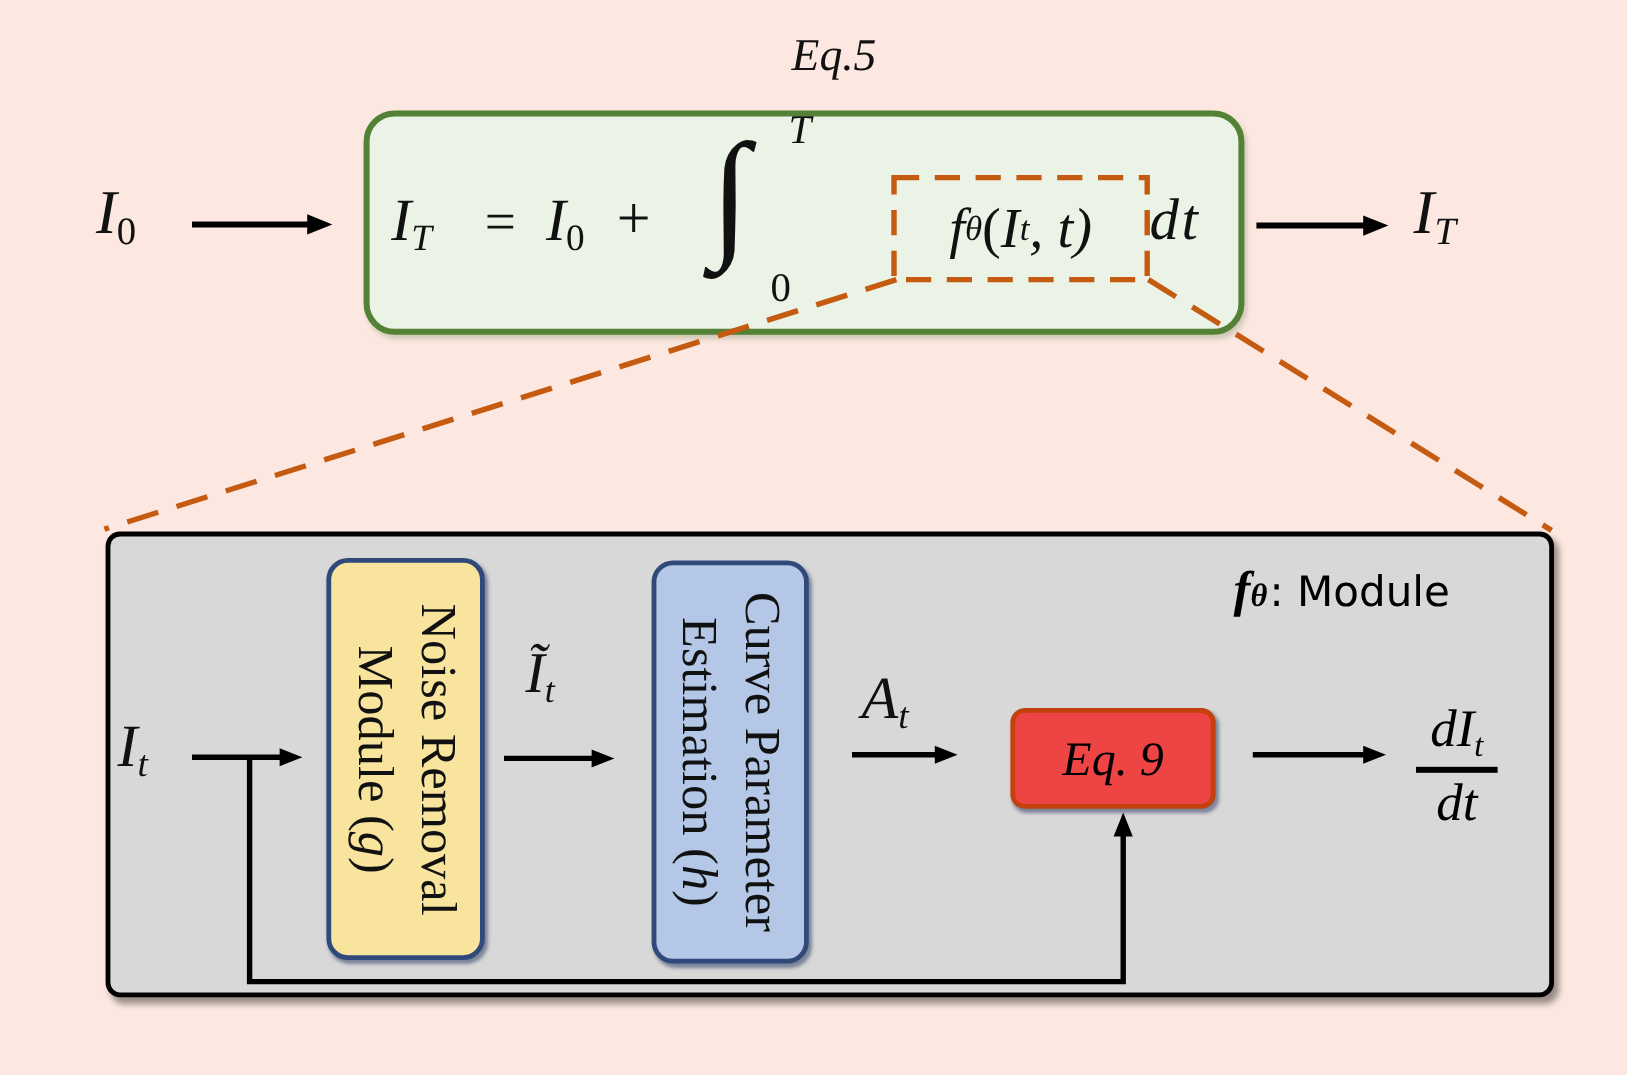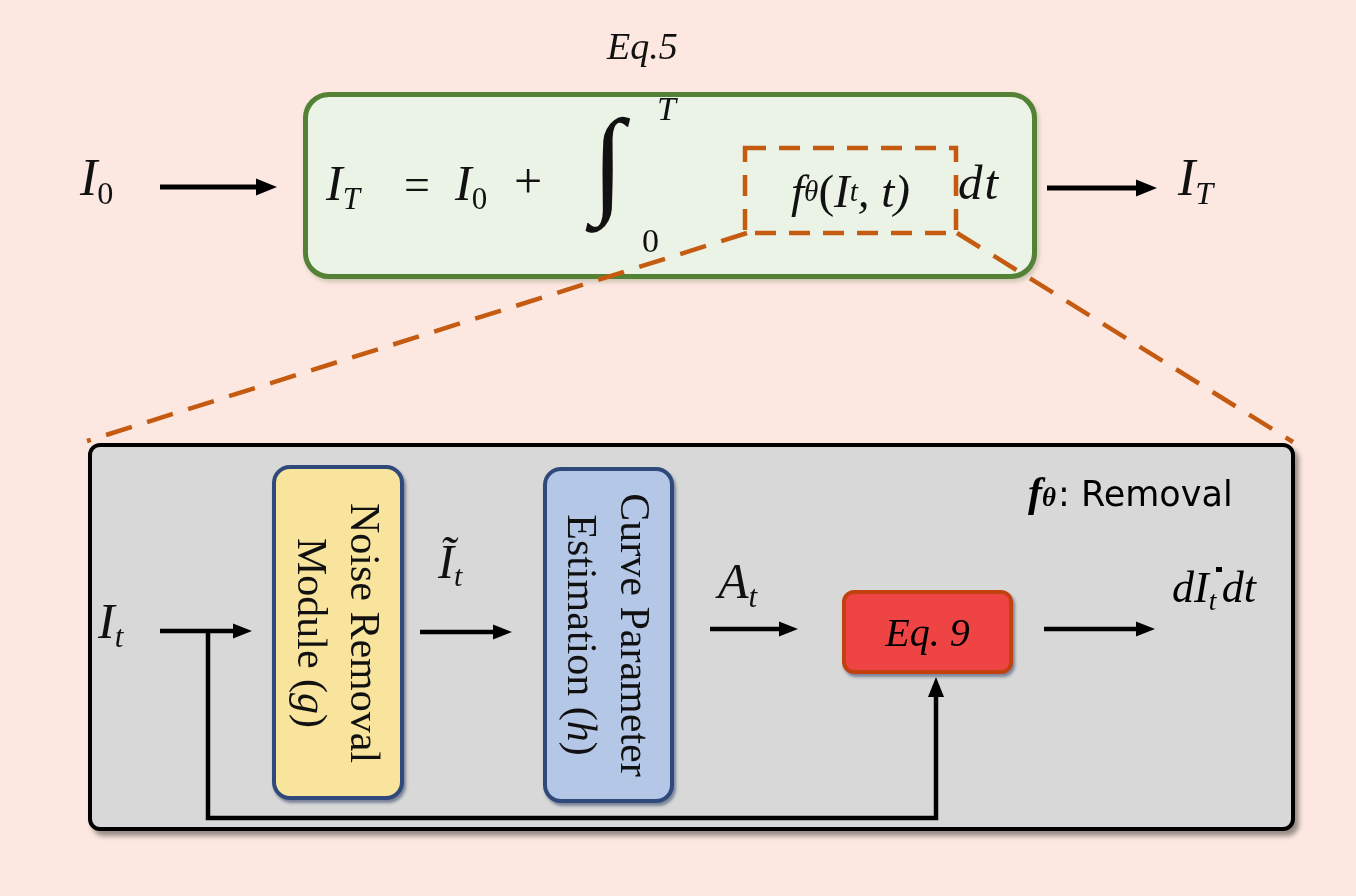--- a/index.html
+++ b/index.html
@@ -10,21 +10,21 @@
     font-family:"Liberation Serif", serif;
     overflow:hidden;
   }
   .abs{position:absolute;}
   .lbl{color:#111;white-space:nowrap;}
   .it{font-style:italic;}
   .sub{font-size:0.62em;vertical-align:-0.28em;}
   .sub-it{font-style:italic;}
 
   
-  .eq5{left:607px;top:24px;width:140px;font-size:38px;font-style:italic;z-index:5;}
+  .eq5{left:625px;top:24px;width:140px;text-align:center;font-size:38px;font-style:italic;z-index:5;}
   .sym-big{font-size:52px;font-style:italic;z-index:5;}
   .in-sym{left:80px;top:148px;}
   .out-sym{left:1178px;top:148px;}
 
   .green-box{
     left:303px;top:92px;width:734px;height:187px;
     background:#EAF3E5;border:5px solid #538135;border-radius:26px;
     box-shadow:2px 3px 4px rgba(90,110,70,0.28);
     box-sizing:border-box;z-index:1;
   }
@@ -74,22 +74,22 @@
 
   .eq9-box{
     left:842px;top:590px;width:171px;height:84px;
     background:#ef4444;border:4px solid #c2410c;border-radius:12px;
     box-sizing:border-box;z-index:2;
     box-shadow:2px 3px 3px rgba(32,50,90,0.5);
     display:flex;align-items:center;justify-content:center;
     font-size:40px;font-style:italic;
   }
 
-  .deriv{left:1172px;top:564px;width:84px;z-index:5;
-    display:flex;flex-direction:row;align-items:flex-start;}
+  .deriv{left:1172px;top:584px;width:84px;z-index:5;
+    display:flex;flex-direction:column;align-items:center;}
   .deriv .num,.deriv .den{font-size:44px;font-style:italic;line-height:1.1;}
   .deriv .bar{width:68px;height:5px;background:#000;margin:3px 0 1px 0;}
 
   .overlay{left:0;top:0;width:1356px;height:896px;z-index:3;pointer-events:none;}
 </style>
 </head>
 <body>
 
 <div class="canvas">
 
@@ -166,21 +166,21 @@
       <span class="it">I</span>
       <span class="sub sub-it">t</span>
       <span class="it">, t)</span>
   </div>
 
   <div class="abs lbl tok tok-dt">dt</div>
 
   <div class="abs odef-header">
     <span class="odef-f">f</span>
       <span class="odef-theta">θ</span>
-      <span class="odef-rest">: Removal</span>
+      <span class="odef-rest">: Module</span>
   </div>
 
   <div class="abs lbl it-lbl"><span>I</span><span class="sub sub-it">t</span></div>
 
   <div class="abs rot-wrap rot-noise">
     <div>Noise Removal</div>
     <div><span>Module (</span><span class="it">g</span><span>)</span></div>
   </div>
 
   <div class="abs lbl tilde-lbl"><span>Ĩ</span><span class="sub sub-it">t</span></div>

